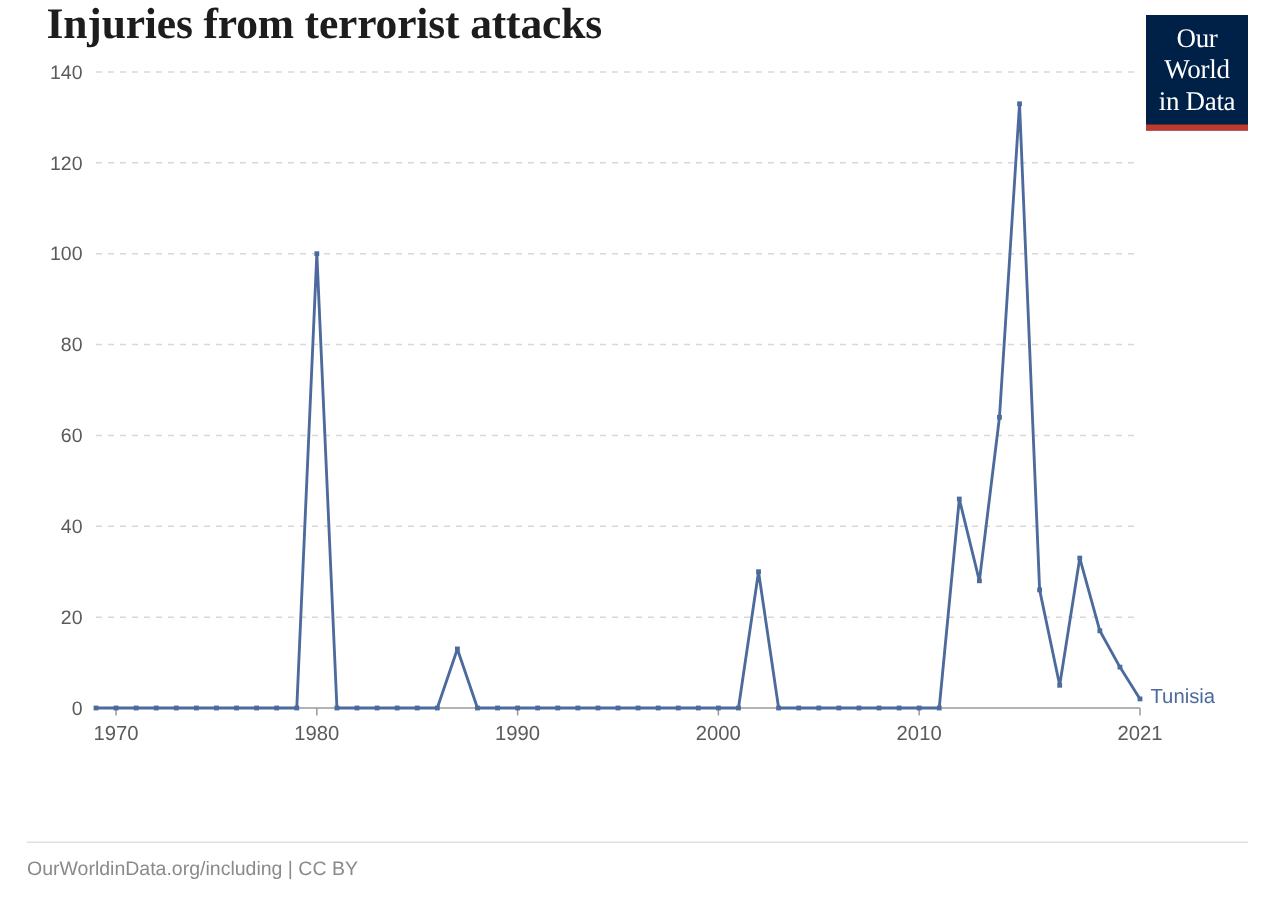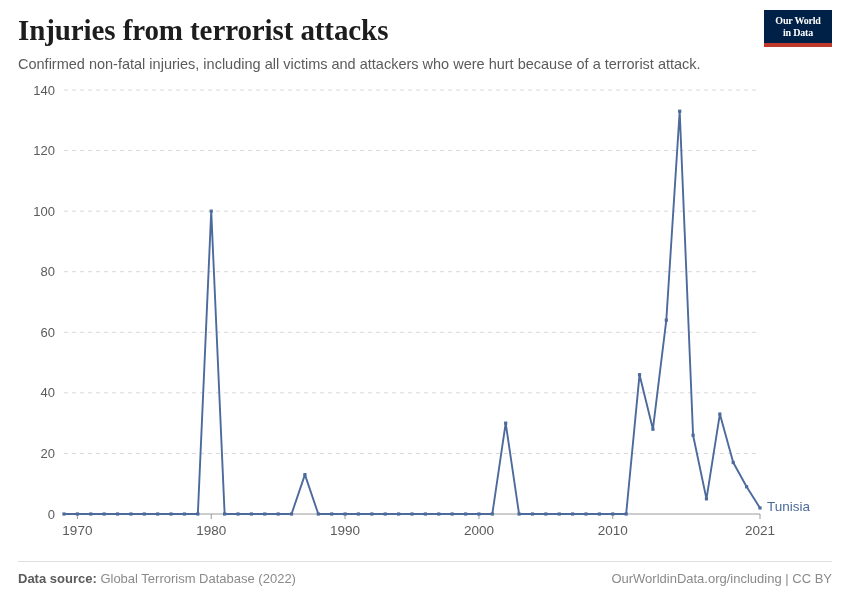--- a/index.html
+++ b/index.html
@@ -6,37 +6,37 @@
   body{
     width:850px;height:600px;
     background:#ffffff;
     font-family:"Liberation Sans", sans-serif;
     color:#1d1d1d;
     overflow:hidden;
   }
   .page{position:relative;width:850px;height:600px;box-sizing:border-box;padding:0 18px;}
 
   
-  .header{position:relative;padding-top:14px;}
+  .header{position:relative;margin-left:13px;}
   .title{
     font-family:"Liberation Serif", serif;
     font-size:29px;font-weight:700;line-height:1.12;
     color:#1d1d1d;margin:0;letter-spacing:-0.1px;
   }
   .subtitle{
     font-size:14.5px;color:#5b5b5b;margin:9px 0 0 0;line-height:1.3;
     font-family:"Liberation Sans", sans-serif;
   }
   .logo{
     position:absolute;top:10px;right:0;
     width:68px;background:#002147;color:#fff;
     text-align:center;border-bottom:4px solid #c0392b;
     padding:5px 2px 4px 2px;box-sizing:border-box;
   }
-  .logo-line{font-family:"Liberation Serif", serif;font-size:10px;font-weight:700;line-height:1.18;letter-spacing:-0.2px;}
+  .logo-line{font-family:"Liberation Serif", serif;font-size:18px;font-weight:400;line-height:1.18;letter-spacing:-0.2px;}
 
   
   .chart-wrap{position:relative;width:814px;height:470px;margin-top:6px;}
   svg{display:block;}
   .gridline{stroke:#d8d8db;stroke-width:1;stroke-dasharray:4 4;}
   .axisline{stroke:#9a9a9a;stroke-width:1;}
   .ytick{font-size:13px;fill:#5b5b5b;text-anchor:end;font-family:"Liberation Sans",sans-serif;}
   .xtick{font-size:13.5px;fill:#5b5b5b;text-anchor:middle;font-family:"Liberation Sans",sans-serif;}
   .series-path{fill:none;stroke-width:1.9;stroke-linejoin:round;stroke-linecap:round;}
   .series-label{font-size:13.5px;font-family:"Liberation Sans",sans-serif;dominant-baseline:middle;}
@@ -53,21 +53,20 @@
   .footer .left span{color:#8a8a8a;}
   .footer .right{color:#8a8a8a;}
 </style>
 </head>
 <body>
 
 <div class="page">
 
   <div class="header">
     <h1 class="title">Injuries from terrorist attacks</h1>
-    <p class="subtitle">Confirmed non-fatal injuries, including all victims and attackers who were hurt because of a terrorist attack.</p>
     <div class="logo">
       <div class="logo-line">Our World</div>
       <div class="logo-line">in Data</div>
     </div>
   </div>
 
   <div class="chart-wrap">
     <svg id="chart-svg" width="814" height="470" viewBox="0 0 814 470">
       <g id="gridlines">
           <line x1="46" x2="742" y1="434" y2="434" class="axisline"></line>
@@ -159,20 +158,16 @@
           <rect x="727.0153846153846" y="405.1428571428571" width="3.2" height="3.2" fill="#4C6A9C"></rect>
           <rect x="740.4" y="426.3428571428571" width="3.2" height="3.2" fill="#4C6A9C"></rect>
         </g>
       <g id="labels-group">
           <text x="749" y="426.9428571428571" class="series-label" fill="#4C6A9C">Tunisia</text>
         </g>
     </svg>
   </div>
 
   <div class="footer">
-    <div class="left">
-      <b>Data source:</b>
-      <span>Global Terrorism Database (2022)</span>
-    </div>
     <div class="right">OurWorldinData.org/including | CC BY</div>
   </div>
 
 </div>
 
 </body></html>

